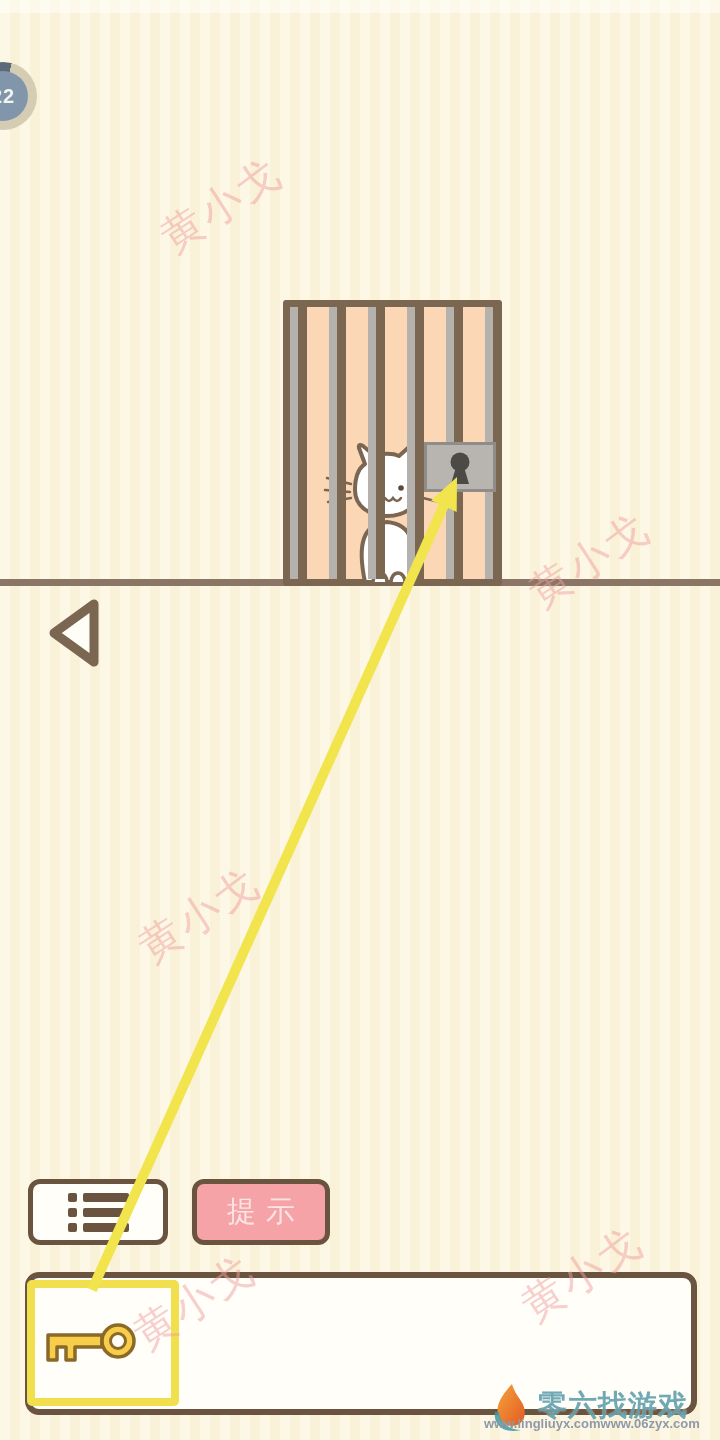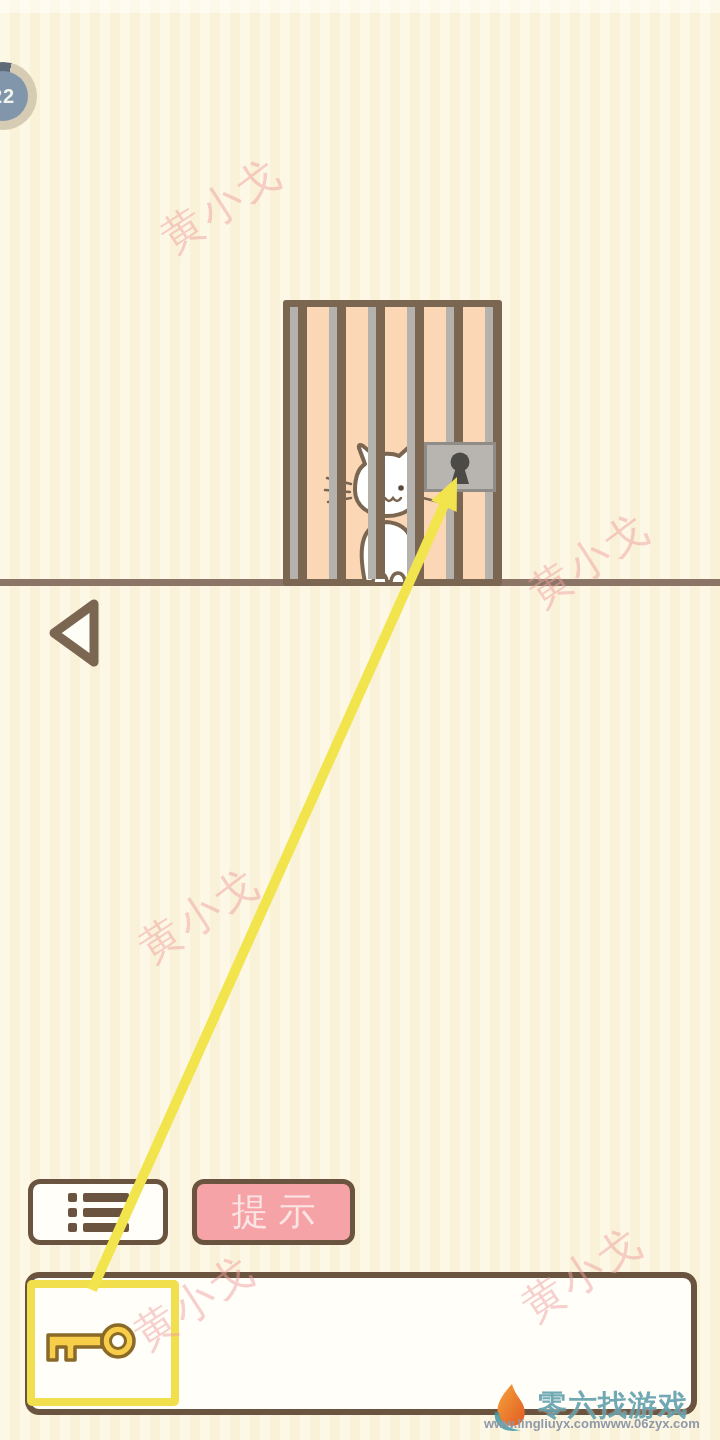--- a/index.html
+++ b/index.html
@@ -38,23 +38,23 @@
   
   .back-btn{ position:absolute; left:40px; top:594px; width:64px; height:78px; }
 
   
   .btn-list{ position:absolute; left:28px; top:1179px; width:140px; height:66px;
     background:#fffef8; border:5px solid #6b543f; border-radius:12px;
     display:flex; flex-direction:column; align-items:center; justify-content:center; gap:6px; }
   .list-row{ display:flex; align-items:center; gap:6px; }
   .list-dot{ width:9px; height:9px; background:#6b543f; border-radius:2px; }
   .list-bar{ width:46px; height:9px; background:#6b543f; border-radius:2px; }
-  .btn-hint{ position:absolute; left:192px; top:1179px; width:163px; height:66px;
+  .btn-hint{ position:absolute; left:192px; top:1179px; width:138px; height:66px;
     background:#f5a3a6; border:5px solid #6b543f; border-radius:12px;
-    color:#fbe4e4; font-size:37px; letter-spacing:10px; text-indent:10px;
+    color:#fbe4e4; font-size:29px; letter-spacing:10px; text-indent:10px;
     display:flex; align-items:center; justify-content:center; }
 
   
   .inventory{ position:absolute; left:25px; top:1272px; width:672px; height:143px;
     background:#fffef8; border:6px solid #6b543f; border-radius:14px; }
   .slot{ position:absolute; left:-4px; top:2px; width:152px; height:126px;
     border:8px solid #f2df4d; border-radius:5px; }
   .slot svg{ display:block; overflow:visible; }
 
   

